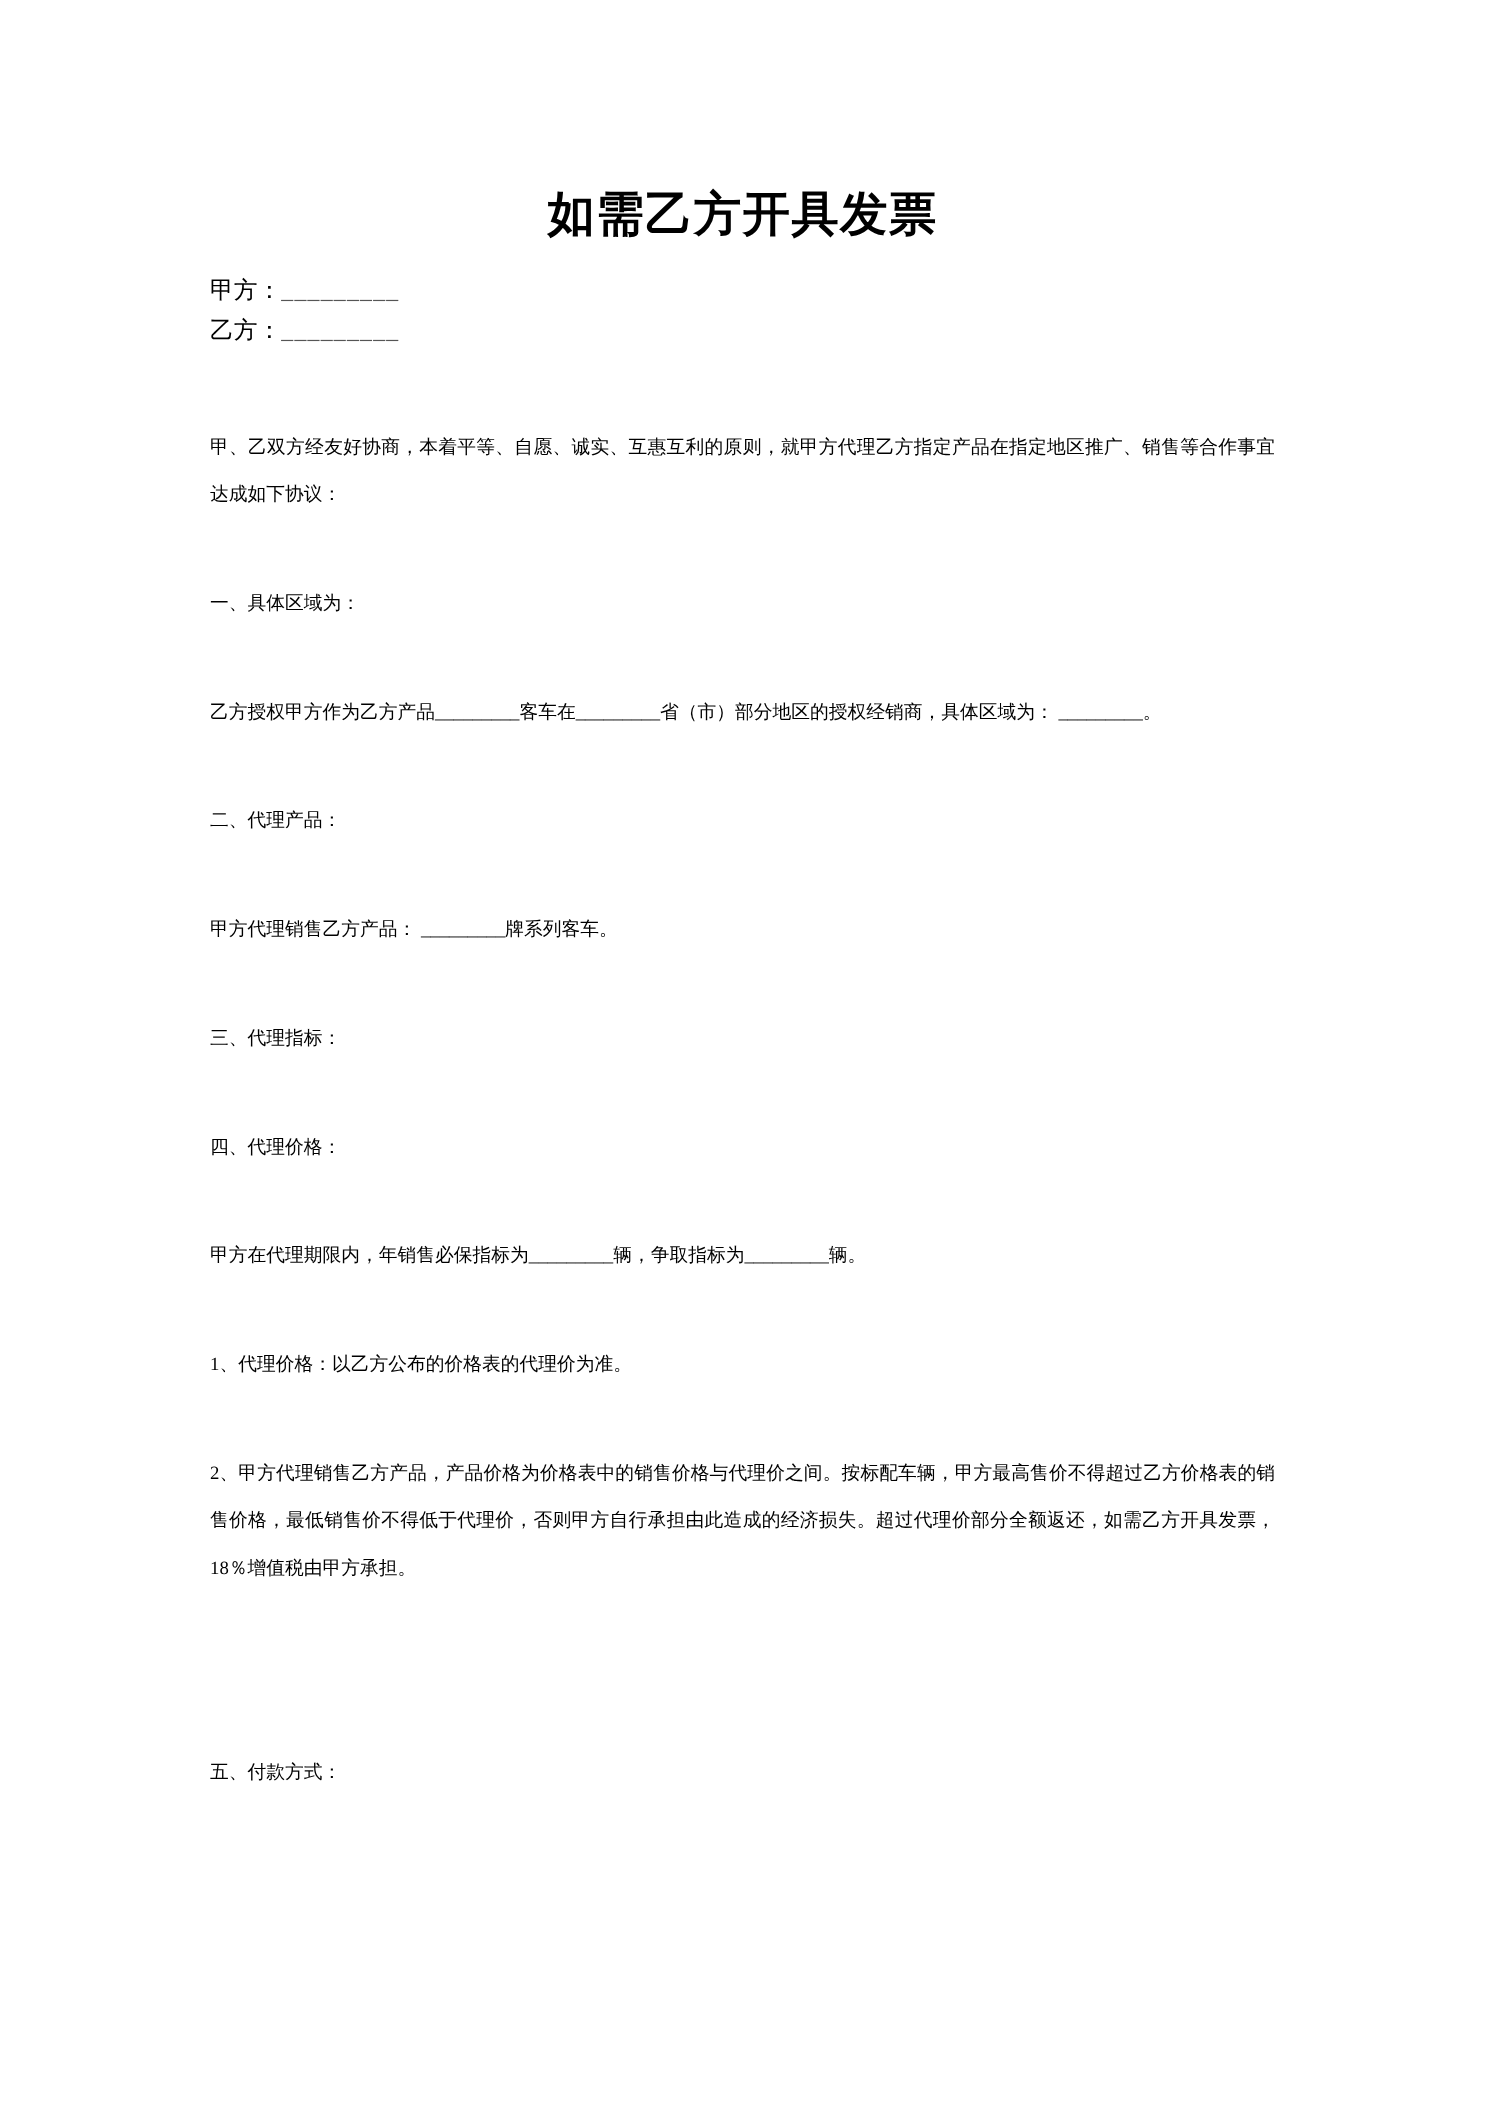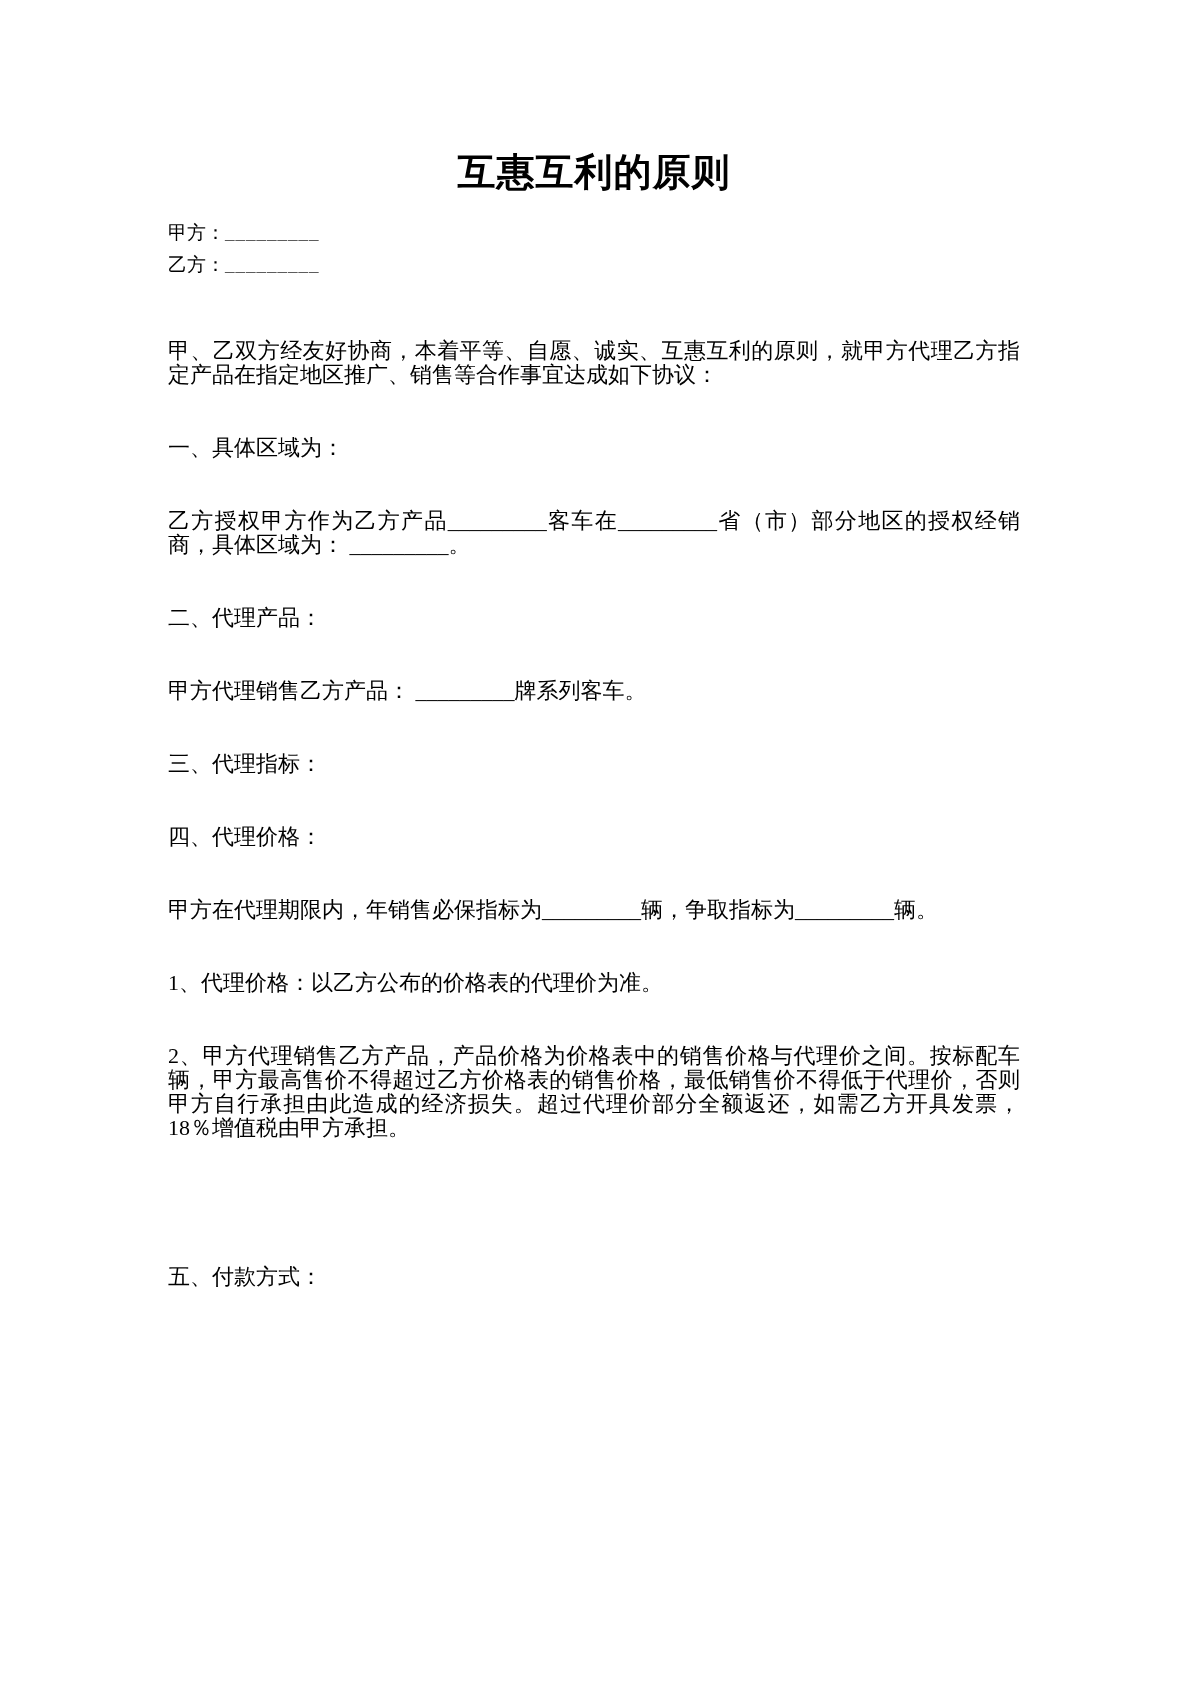--- a/index.html
+++ b/index.html
@@ -32,38 +32,38 @@
   .party-line {
     font-size: 19px;
     line-height: 32px;
     white-space: pre;
   }
   .party-line .blank {
     letter-spacing: 1px;
     color: #555555;
   }
   .para {
-    font-size: 22px;
-    line-height: 24px;
+    font-size: 15px;
+    line-height: 38px;
     text-align: justify;
     margin: 0 0 49px 0;
   }
   .para.gap-xl {
     margin-bottom: 125px;
   }
   .para:last-child {
     margin-bottom: 0;
   }
 </style>
 </head>
 <body>
 
 <div class="page">
 
-  <h1 class="doc-title">互惠互利的原则</h1>
+  <h1 class="doc-title">如需乙方开具发票</h1>
 
   <div class="party-group">
     <div class="party-line"><span>甲方：</span><span class="blank">_________</span></div>
     <div class="party-line"><span>乙方：</span><span class="blank">_________</span></div>
   </div>
 
   <p class="para">甲、乙双方经友好协商，本着平等、自愿、诚实、互惠互利的原则，就甲方代理乙方指定产品在指定地区推广、销售等合作事宜达成如下协议：</p>
 
   <p class="para">一、具体区域为：</p>
 

